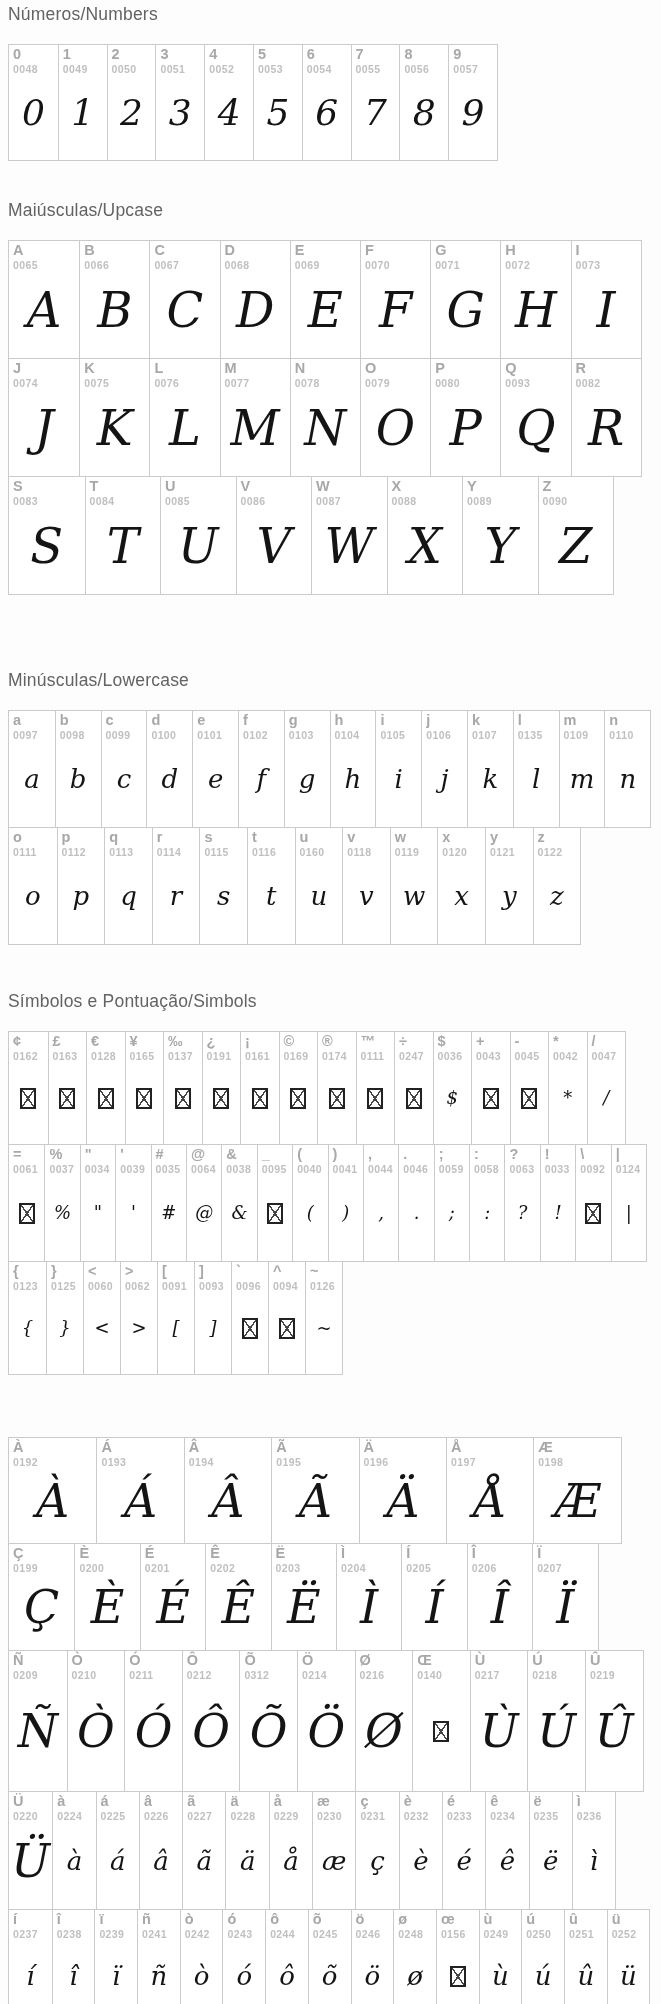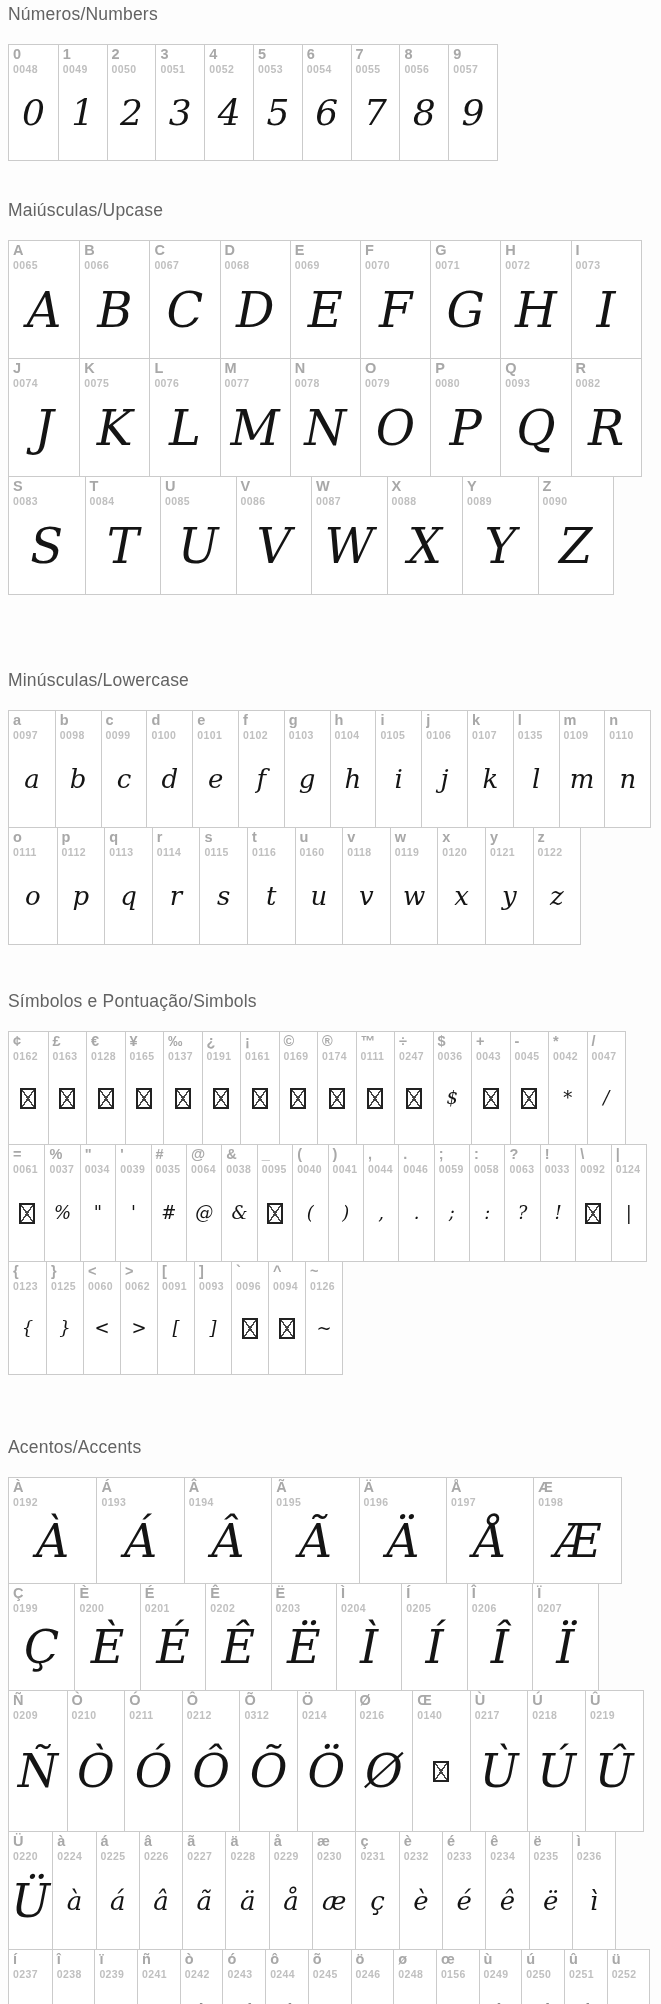--- a/index.html
+++ b/index.html
@@ -1043,21 +1043,20 @@
             </div>
             <div class="glyph-wrap">
               <span class="char-glyph" style="font-size: 18px;">~</span>
             </div>
           </div>
         </div>
       </div>
   </div>
 
   <div class="section sec-gap4">
-    <h2 class="section-title">Acentos/Accents</h2>
     <div class="rows">
         <div class="char-row" style="height: 105px;">
           <div class="char-cell" style="width: 87.4px;">
             <div class="cell-head">
               <span class="char-label">À</span>
               <span class="char-code">0192</span>
             </div>
             <div class="glyph-wrap">
               <span class="char-glyph" style="font-size: 46px;">À</span>
             </div>

